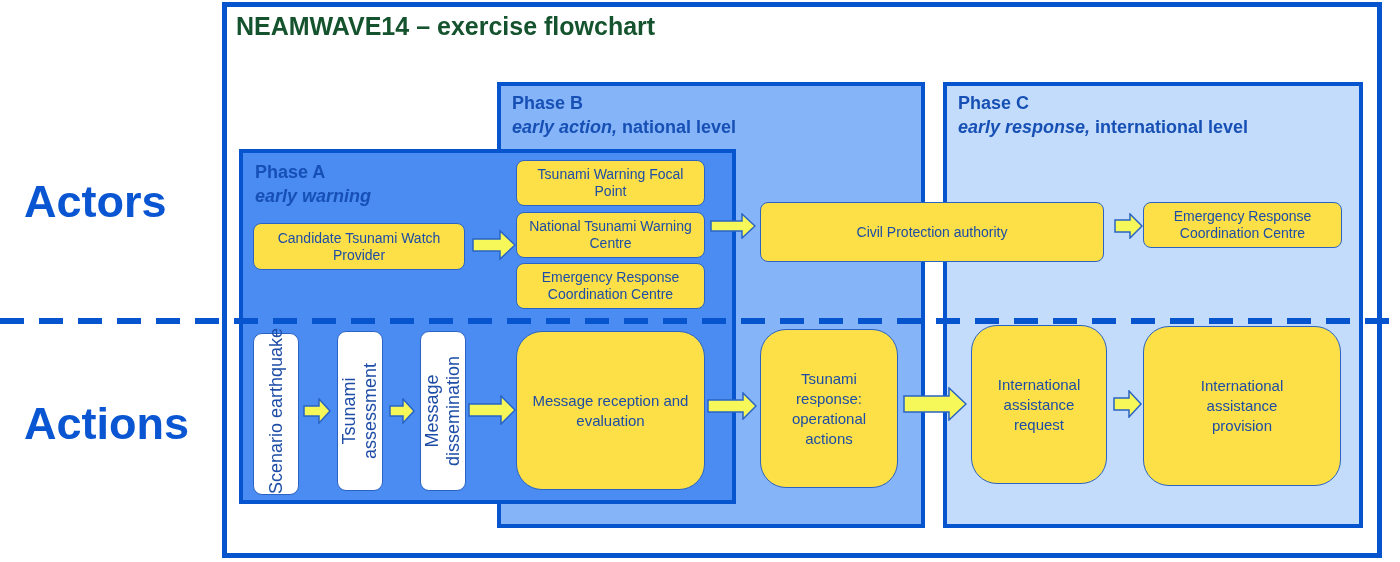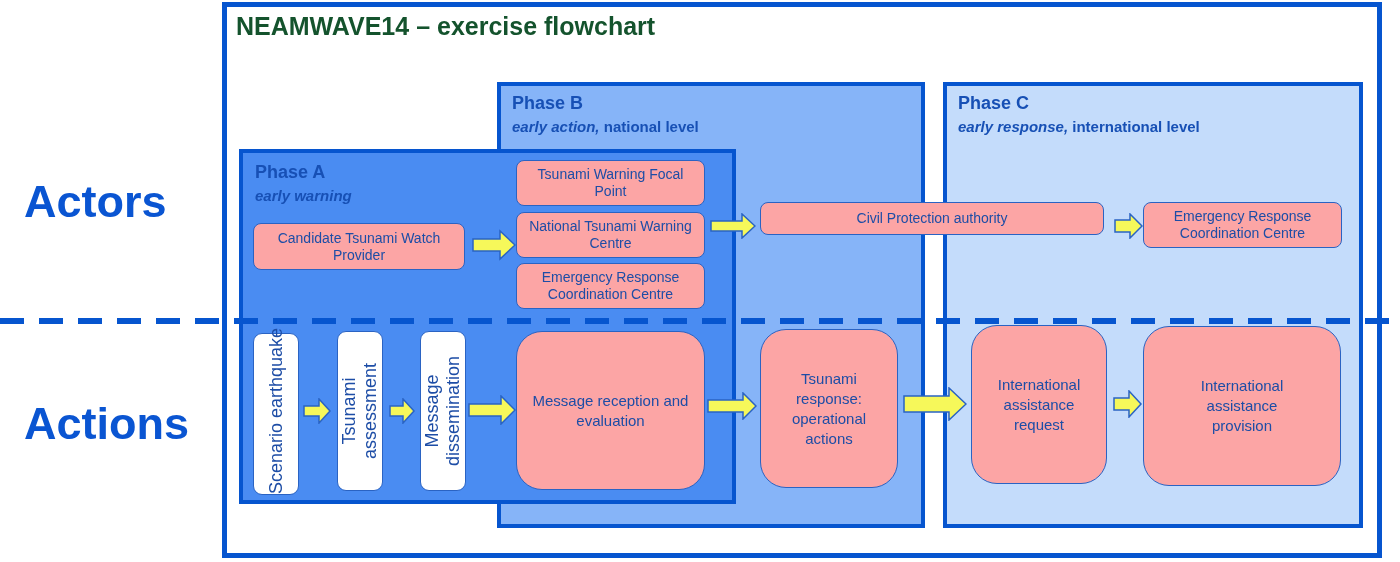--- a/index.html
+++ b/index.html
@@ -6,23 +6,23 @@
   body { width:1400px; height:562px; position:relative; overflow:hidden; font-family:"Liberation Sans", sans-serif; color:#0a4fc8; }
   .abs { position:absolute; box-sizing:border-box; }
   .side-label { font-weight:bold; font-size:45px; color:#0a55d2; }
   .outer { left:222px; top:2px; width:1160px; height:556px; border:5px solid #0655cf; background:#fff; }
   .title { left:236px; top:12px; font-weight:bold; font-size:25px; color:#14532d; }
   .phase { border:4px solid #0655cf; }
   .phase-b { left:497px; top:82px; width:428px; height:446px; background:#86b4f8; }
   .phase-c { left:943px; top:82px; width:420px; height:446px; background:#c4dcfb; }
   .phase-a { left:239px; top:149px; width:497px; height:355px; background:#4a8cf2; }
   .ph-title { font-weight:bold; font-size:18px; color:#1750b5; line-height:23px; }
-  .ph-sub { font-size:15px; color:#1750b5; line-height:24px; font-weight:bold; }
+  .ph-sub { font-size:18px; color:#1750b5; line-height:24px; font-weight:bold; }
   .ph-sub i { font-style:italic; }
-  .box { background:#fca5a5; border:1.5px solid #2a63c3; border-radius:8px; display:flex; align-items:center; justify-content:center; text-align:center; font-size:14px; line-height:17px; color:#1d4da6; padding:2px 4px; }
+  .box { background:#fde047; border:1.5px solid #2a63c3; border-radius:8px; display:flex; align-items:center; justify-content:center; text-align:center; font-size:14px; line-height:17px; color:#1d4da6; padding:2px 4px; }
   .box.big { border-radius:26px; }
   .vbox { background:#fff; border:1.5px solid #2a63c3; border-radius:9px; }
   .vtext { position:absolute; left:50%; top:50%; transform:translate(-50%,-50%) rotate(-90deg); white-space:nowrap; text-align:center; font-size:18px; line-height:21px; color:#1d4da6; }
   .dash { left:0; top:318px; width:1400px; height:6px; background:repeating-linear-gradient(90deg, #0655cf 0 24px, transparent 24px 39px); }
   .arrow { position:absolute; }
 </style>
 </head>
 <body>
 
 <div class="abs side-label" style="left:24px;top:176px;">Actors</div>
@@ -51,21 +51,21 @@
     <div class="ph-sub"><i>early warning</i></div>
   </div>
 </div>
 
 <div class="abs dash"></div>
 
 <div class="abs box" style="left:253px;top:223px;width:212px;height:47px;">Candidate Tsunami Watch Provider</div>
 <div class="abs box" style="left:516px;top:160px;width:189px;height:46px;">Tsunami Warning Focal Point</div>
 <div class="abs box" style="left:516px;top:212px;width:189px;height:46px;">National Tsunami Warning Centre</div>
 <div class="abs box" style="left:516px;top:263px;width:189px;height:46px;">Emergency Response Coordination Centre</div>
-<div class="abs box" style="left:760px;top:202px;width:344px;height:33px;">Civil Protection authority</div>
+<div class="abs box" style="left:760px;top:202px;width:344px;height:60px;">Civil Protection authority</div>
 <div class="abs box" style="left:1143px;top:202px;width:199px;height:46px;">Emergency Response Coordination Centre</div>
 
 <div class="abs vbox" style="left:253px;top:333px;width:46px;height:162px;">
   <div class="vtext" style="width:160px;">Scenario earthquake</div>
 </div>
 <div class="abs vbox" style="left:337px;top:331px;width:46px;height:160px;">
   <div class="vtext" style="width:150px;white-space:normal;">Tsunami assessment</div>
 </div>
 <div class="abs vbox" style="left:420px;top:331px;width:46px;height:160px;">
   <div class="vtext" style="width:130px;white-space:normal;">Message dissemination</div>

